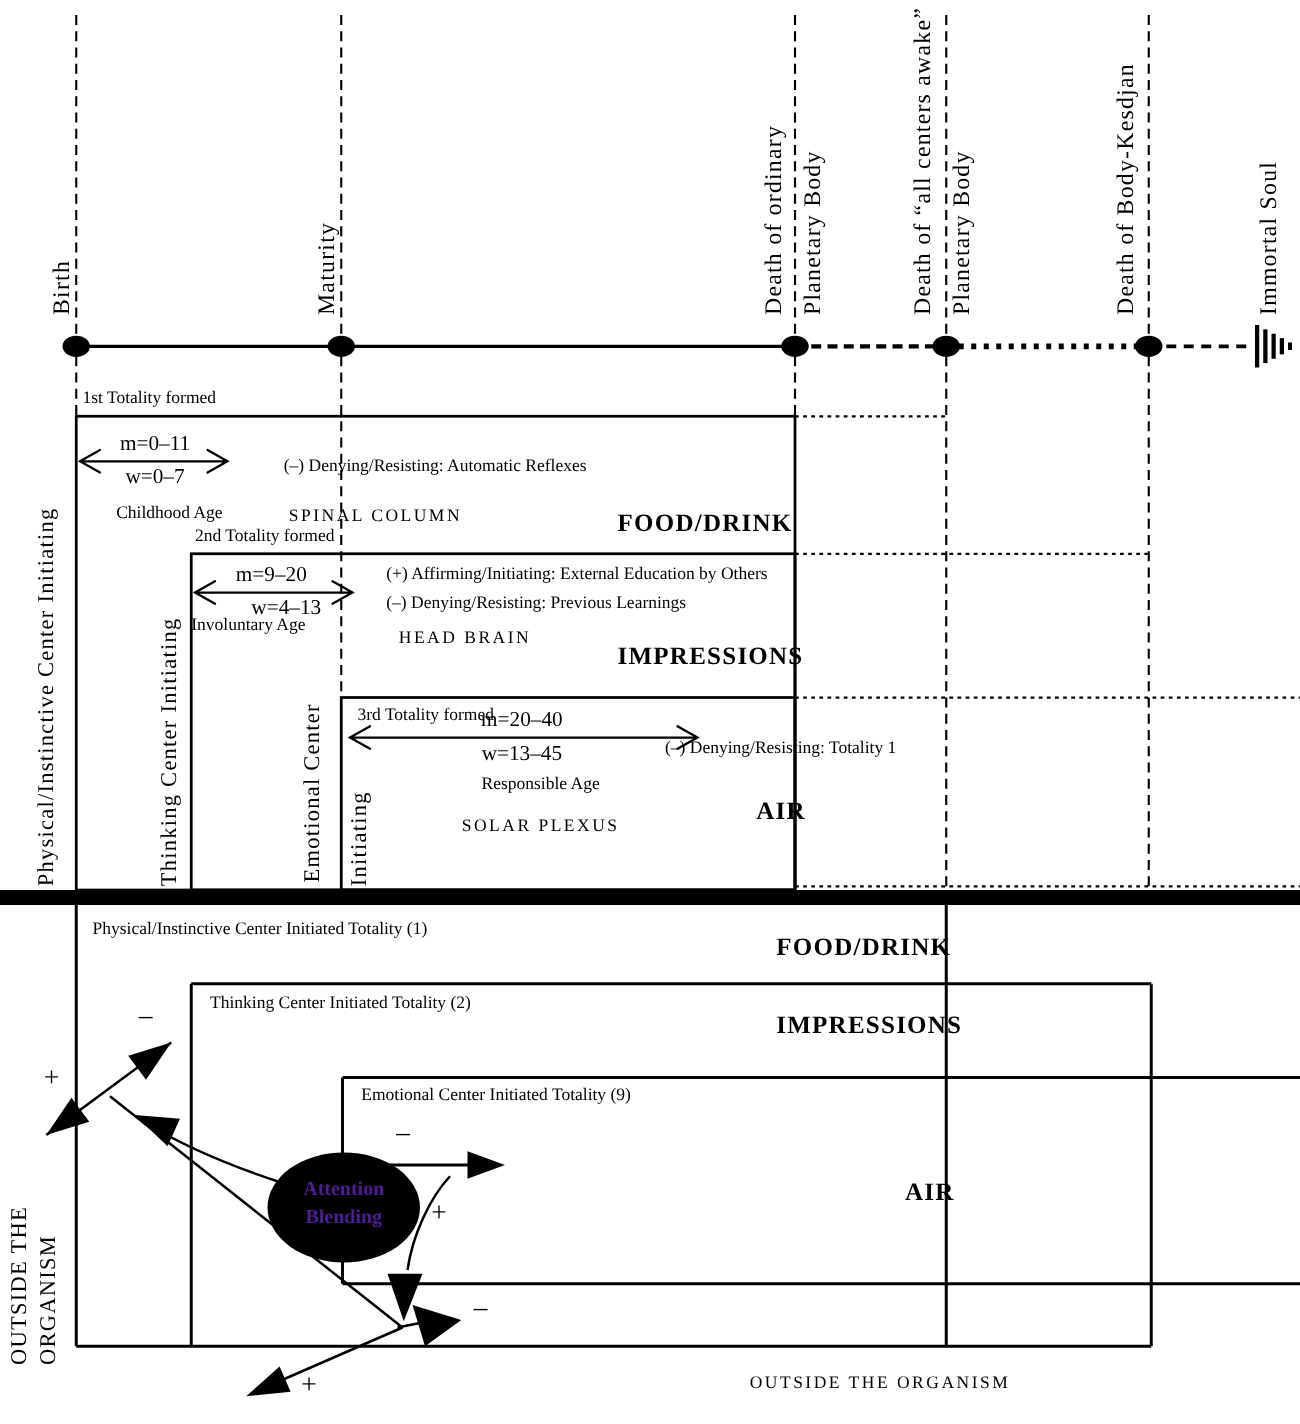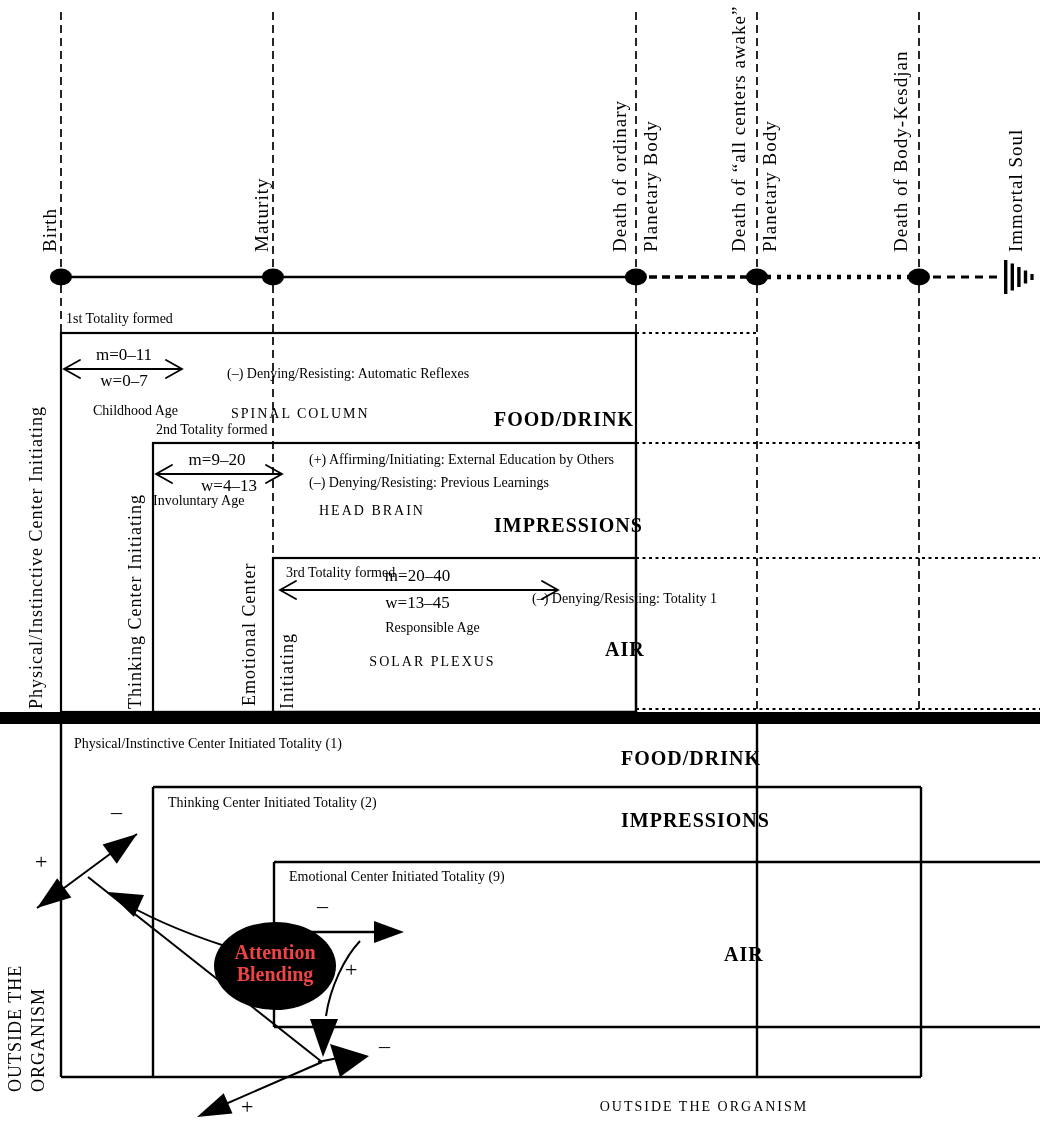--- a/index.html
+++ b/index.html
@@ -9,21 +9,21 @@
   .lab{position:absolute;white-space:nowrap;font-size:14px;line-height:1.1;z-index:2;}
   .rot{position:absolute;transform:rotate(-90deg);transform-origin:0 0;white-space:nowrap;
        font-size:19px;line-height:31px;letter-spacing:1px;z-index:2;}
   .rot .rl{display:block;}
   .small{font-size:17px;}
   .ctr{text-align:center;}
   .caps{letter-spacing:2px;}
   .bold{font-weight:bold;font-size:20px;letter-spacing:1px;margin-left:28px;}
   .sign{font-size:22px;font-weight:normal;}
   .leftlab{font-size:18px;line-height:23px;}
-  .blend{color:#ef4444;font-weight:bold;font-size:20px;line-height:22px;text-align:center;}
+  .blend{color:#4c1d95;font-weight:bold;font-size:16px;line-height:22px;text-align:center;}
 </style>
 </head>
 <body>
 
 <div id="canvas">
 
 <svg id="diagram-svg" width="1040" height="1139" viewBox="0 0 1040 1139">
 
   <g stroke="#000" stroke-width="1.7" fill="none" stroke-dasharray="8 5">
     <line x1="61" y1="12" x2="61" y2="333"></line>

